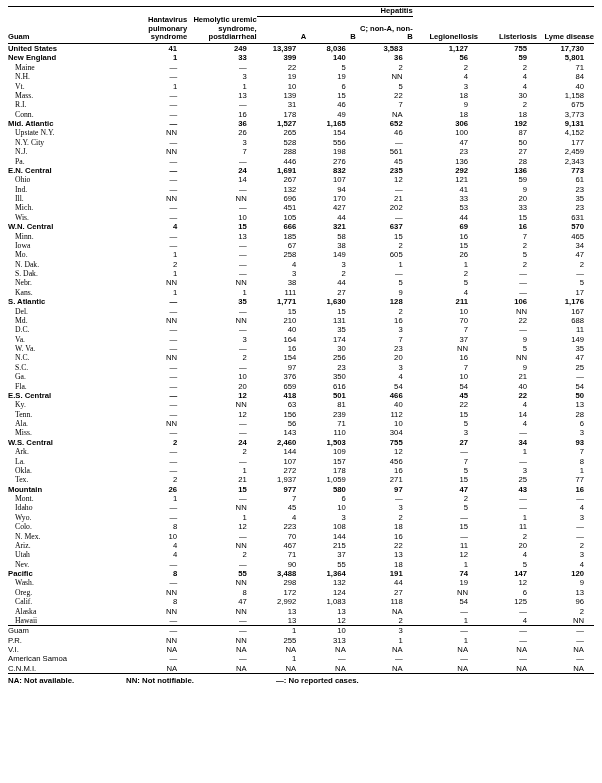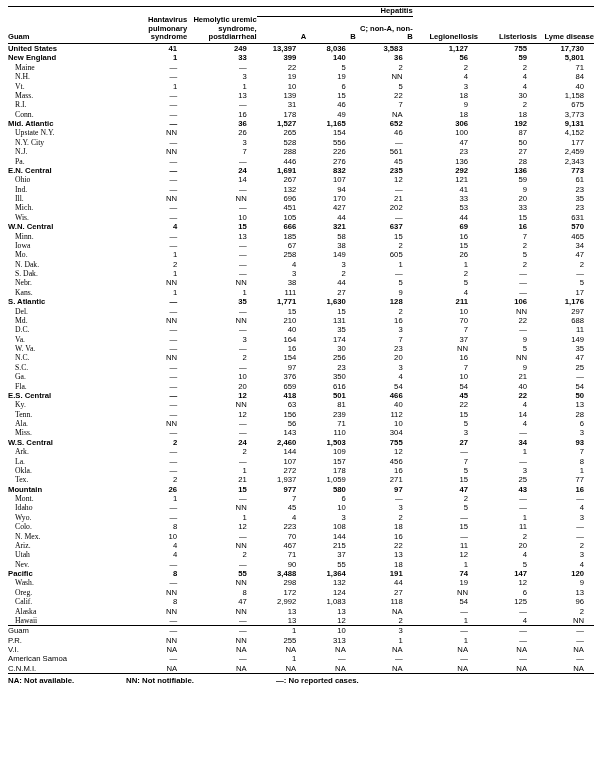--- a/index.html
+++ b/index.html
@@ -209,21 +209,21 @@
           <td class="num">—</td>
           <td class="num">47</td>
           <td class="num">50</td>
           <td class="num">177</td>
         </tr>
         <tr>
           <td class="area indent">N.J.</td>
           <td class="num">NN</td>
           <td class="num">7</td>
           <td class="num">288</td>
-          <td class="num">226</td>
+          <td class="num">198</td>
           <td class="num">561</td>
           <td class="num">23</td>
           <td class="num">27</td>
           <td class="num">2,459</td>
         </tr>
         <tr>
           <td class="area indent">Pa.</td>
           <td class="num">—</td>
           <td class="num">—</td>
           <td class="num">446</td>
@@ -400,21 +400,21 @@
         </tr>
         <tr>
           <td class="area indent">Del.</td>
           <td class="num">—</td>
           <td class="num">—</td>
           <td class="num">15</td>
           <td class="num">15</td>
           <td class="num">2</td>
           <td class="num">10</td>
           <td class="num">NN</td>
-          <td class="num">297</td>
+          <td class="num">167</td>
         </tr>
         <tr>
           <td class="area indent">Md.</td>
           <td class="num">NN</td>
           <td class="num">NN</td>
           <td class="num">210</td>
           <td class="num">131</td>
           <td class="num">16</td>
           <td class="num">70</td>
           <td class="num">22</td>

